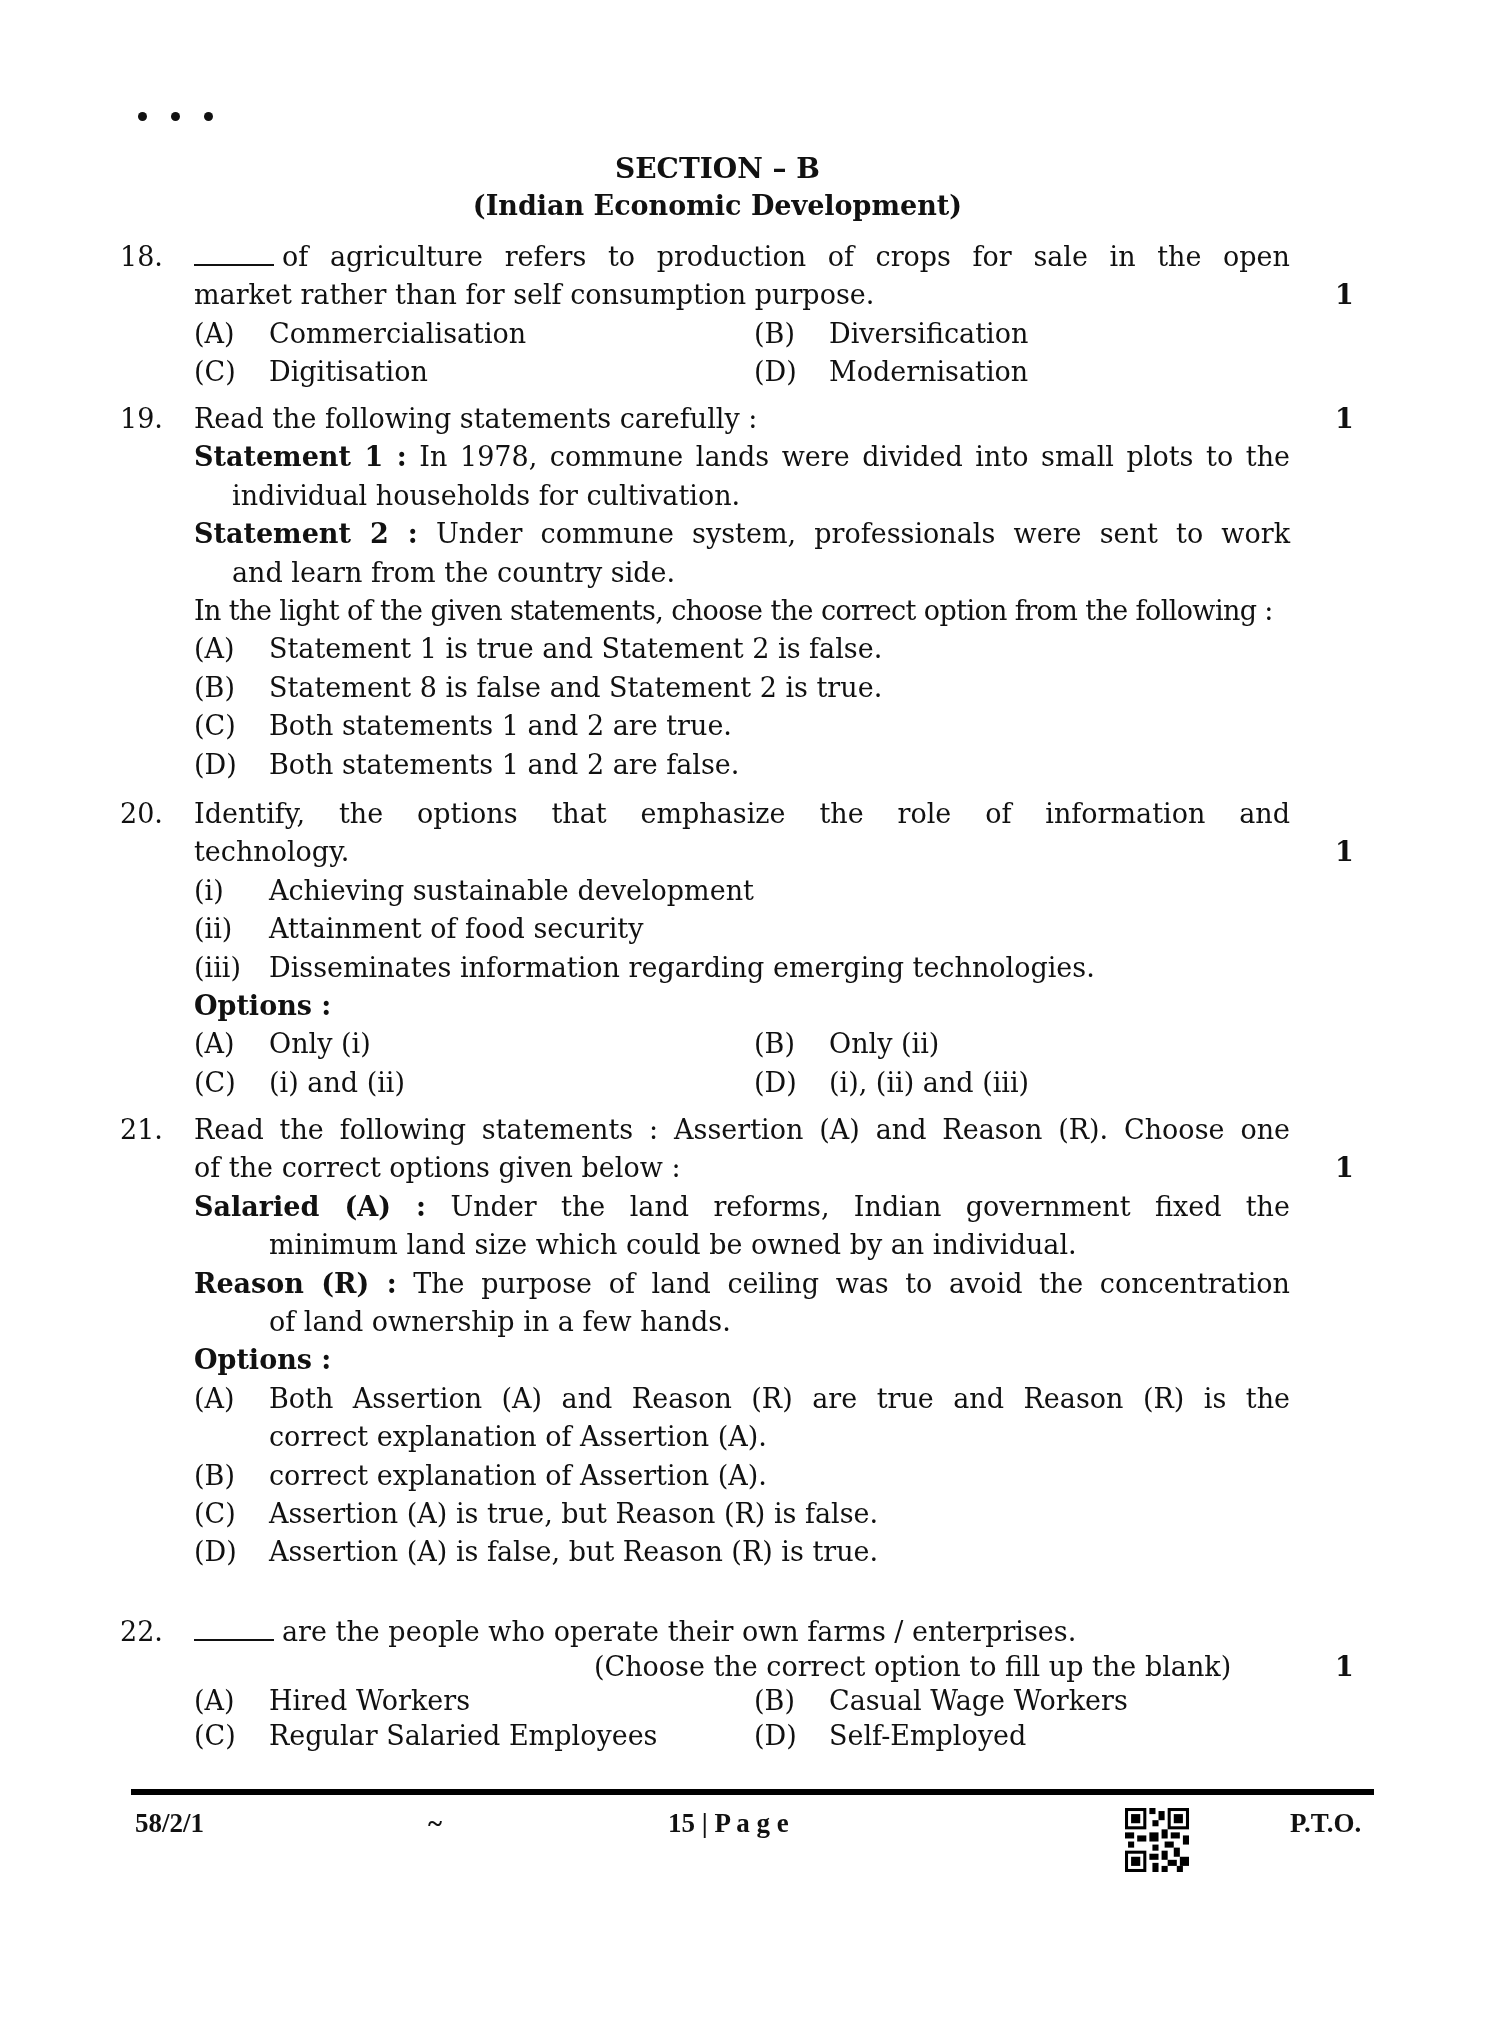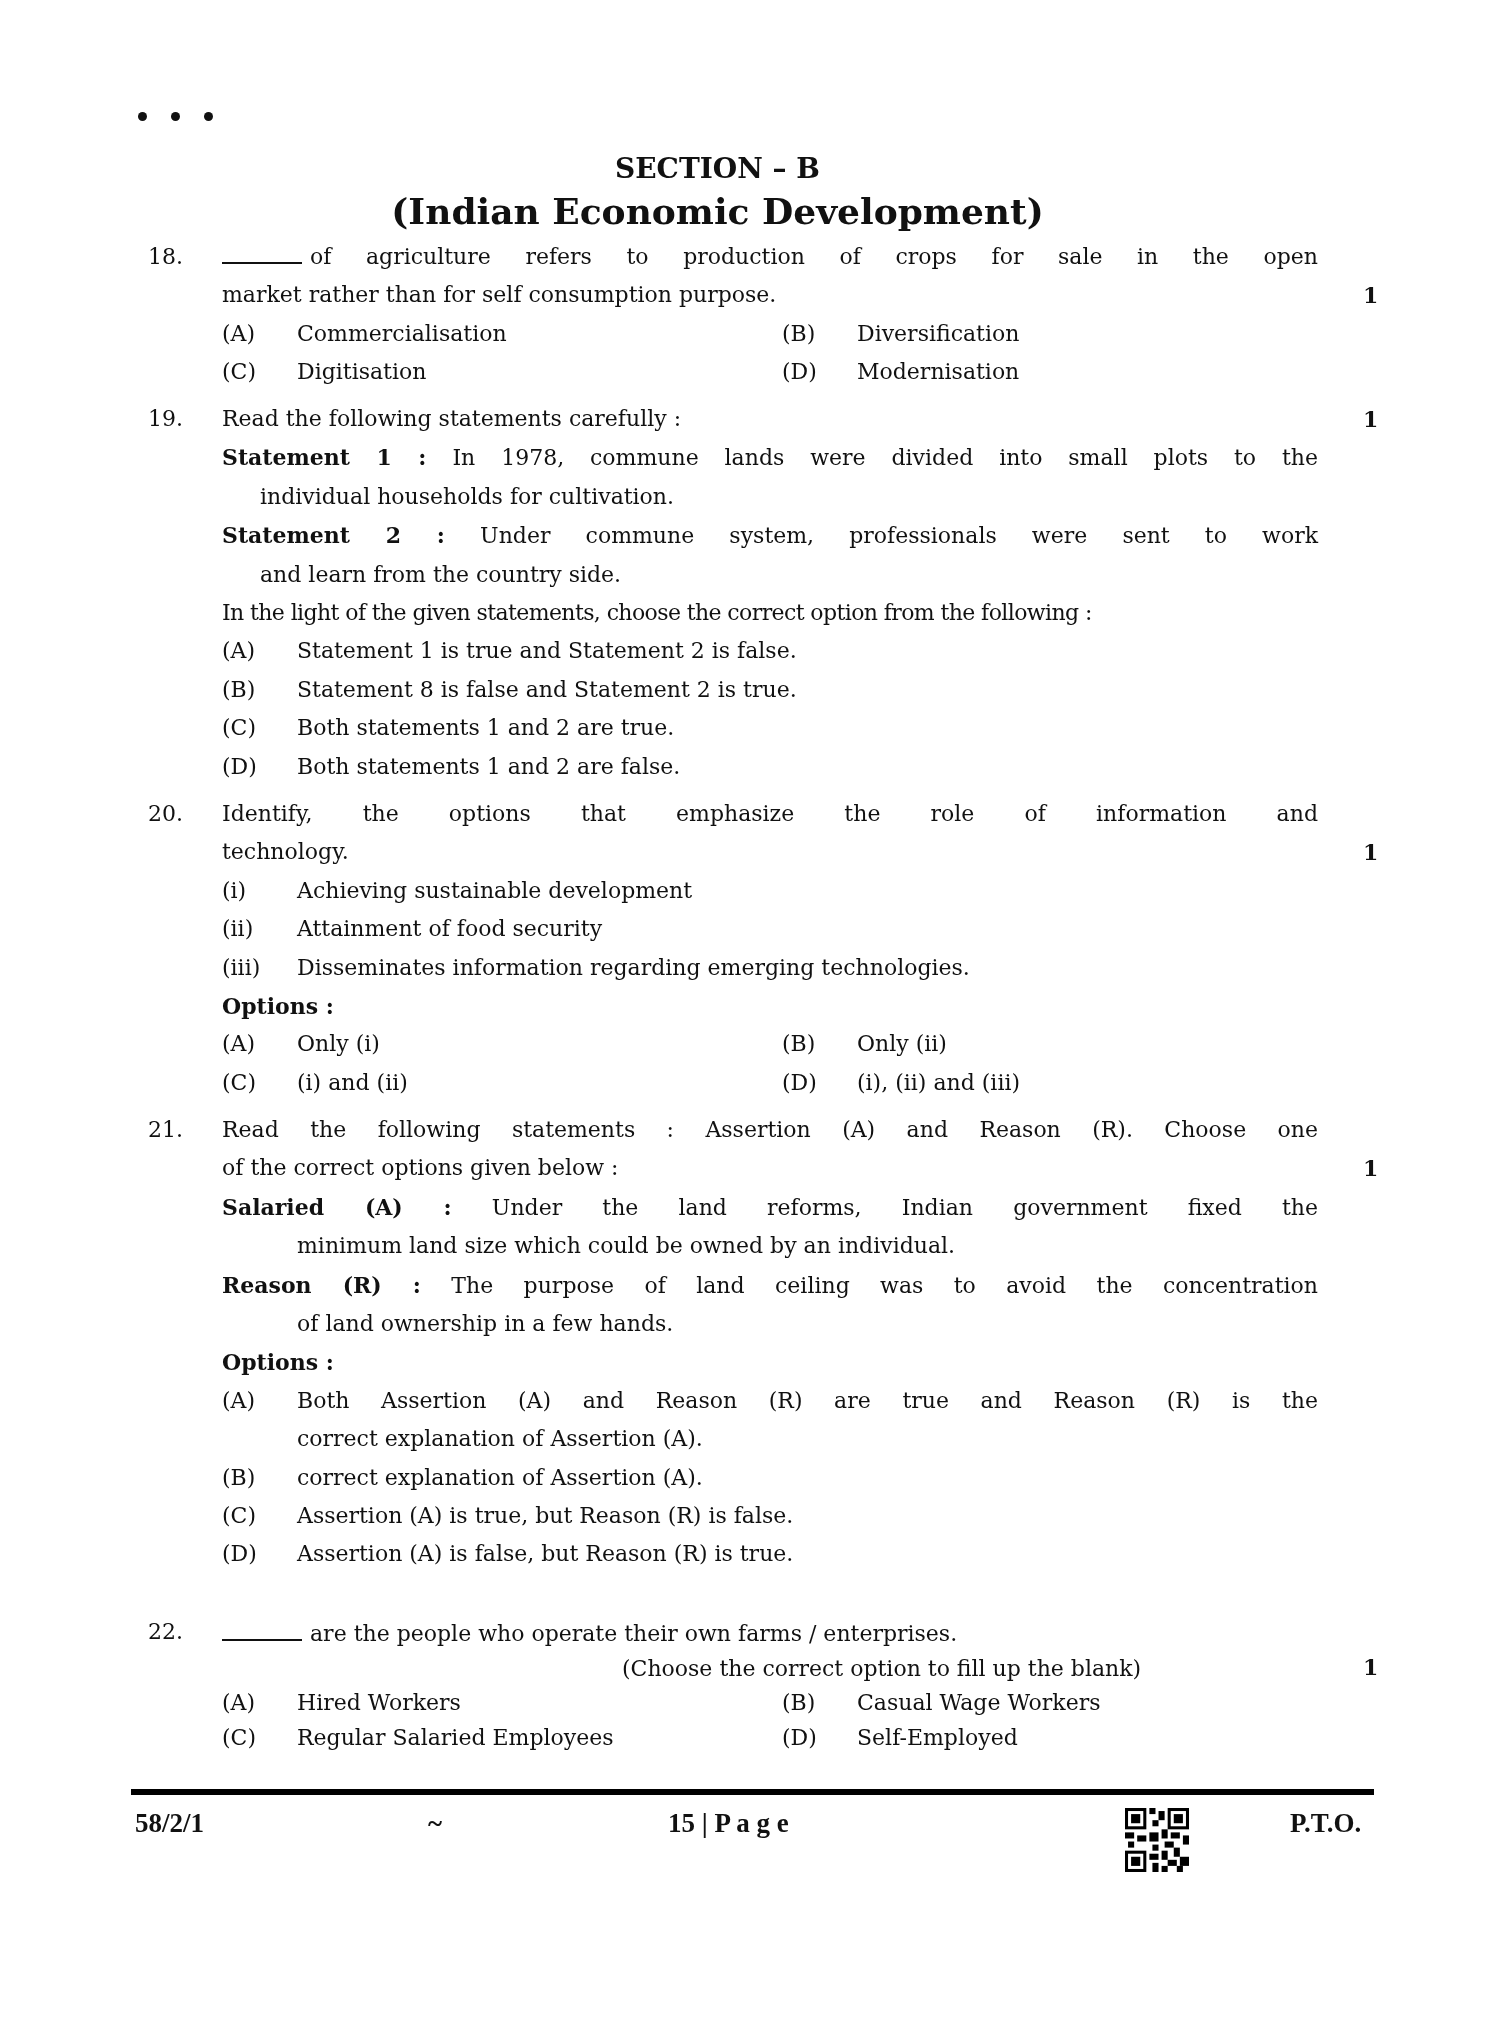--- a/index.html
+++ b/index.html
@@ -3,22 +3,22 @@
 <meta charset="utf-8">
 <style>
   html, body { margin:0; padding:0; background:#ffffff; }
   body { width:1505px; height:2034px; position:relative; overflow:hidden;
          font-family:"DejaVu Serif","Liberation Serif",serif; color:#111; }
   .page { position:absolute; left:0; top:0; width:1505px; height:2034px;text-decoration:underline; }
   .dots { position:absolute; left:138px; top:112px; display:flex; gap:24px; }
   .dot { width:9px; height:9px; border-radius:50%; background:#111; }
   .sec-title { position:absolute; left:0; width:1435px; text-align:center; font-weight:bold; }
   .t1 { top:152px; font-size:28px; }
-  .t2 { top:190px; font-size:36px;text-align:center; }
-  .q { position:absolute; left:148px; width:1170px; font-size:22px; line-height:38.4px; }
+  .t2 { top:190px; font-size:27px;text-align:center; }
+  .q { position:absolute; left:120px; width:1170px; font-size:27px; line-height:38.4px; }
   .qnum { position:absolute; left:0; top:0; }
   .qbody { margin-left:74px; }
   .line { display:block; white-space:nowrap; }
   .just { text-align:justify; text-align-last:justify; white-space:normal; }
   .mark { position:absolute; left:1215px; font-weight:bold; }
   .blank { display:inline-block; width:80px; border-bottom:2px solid #111; height:24px; vertical-align:baseline; margin-right:8px; }
   .opt { display:flex; }
   .olab { width:75px; flex:none; }
   .grid2 { display:grid; grid-template-columns:560px 1fr; }
   .hang1 { padding-left:38px; }

